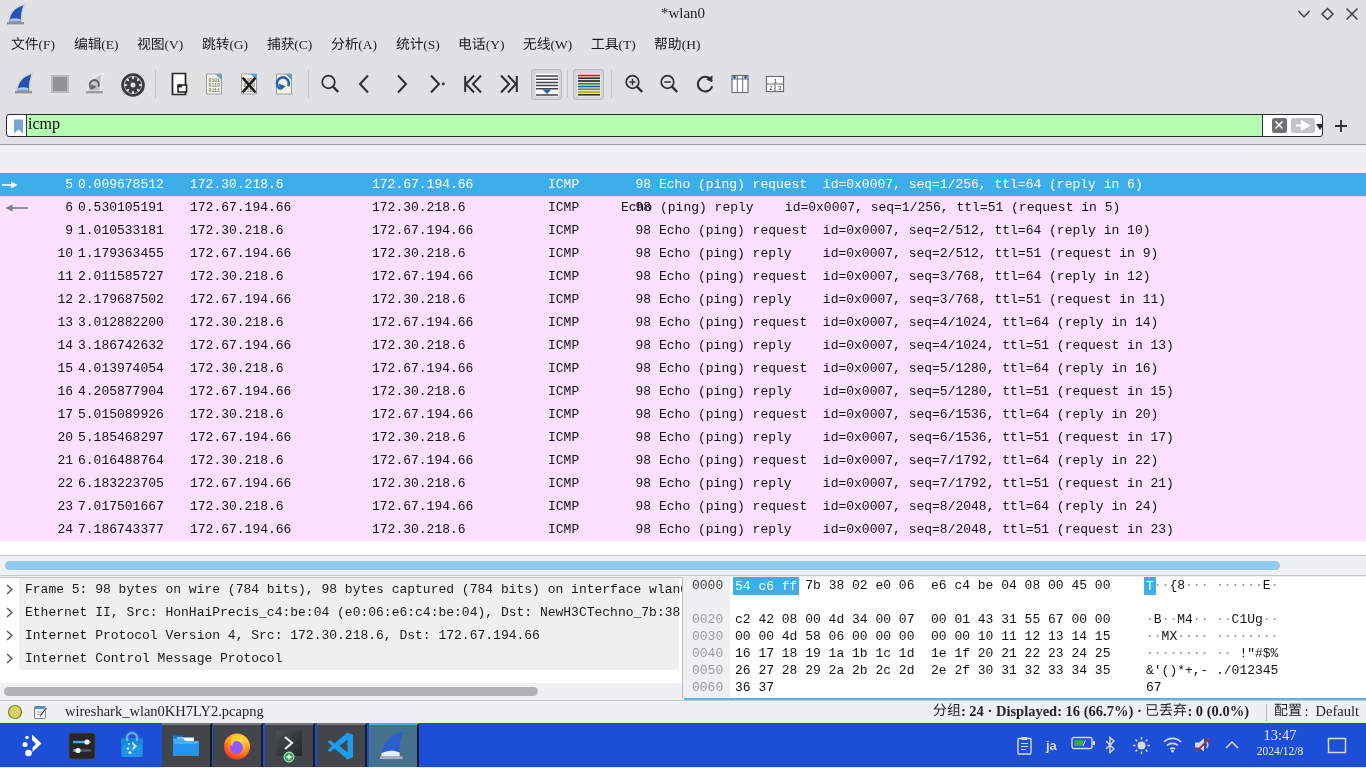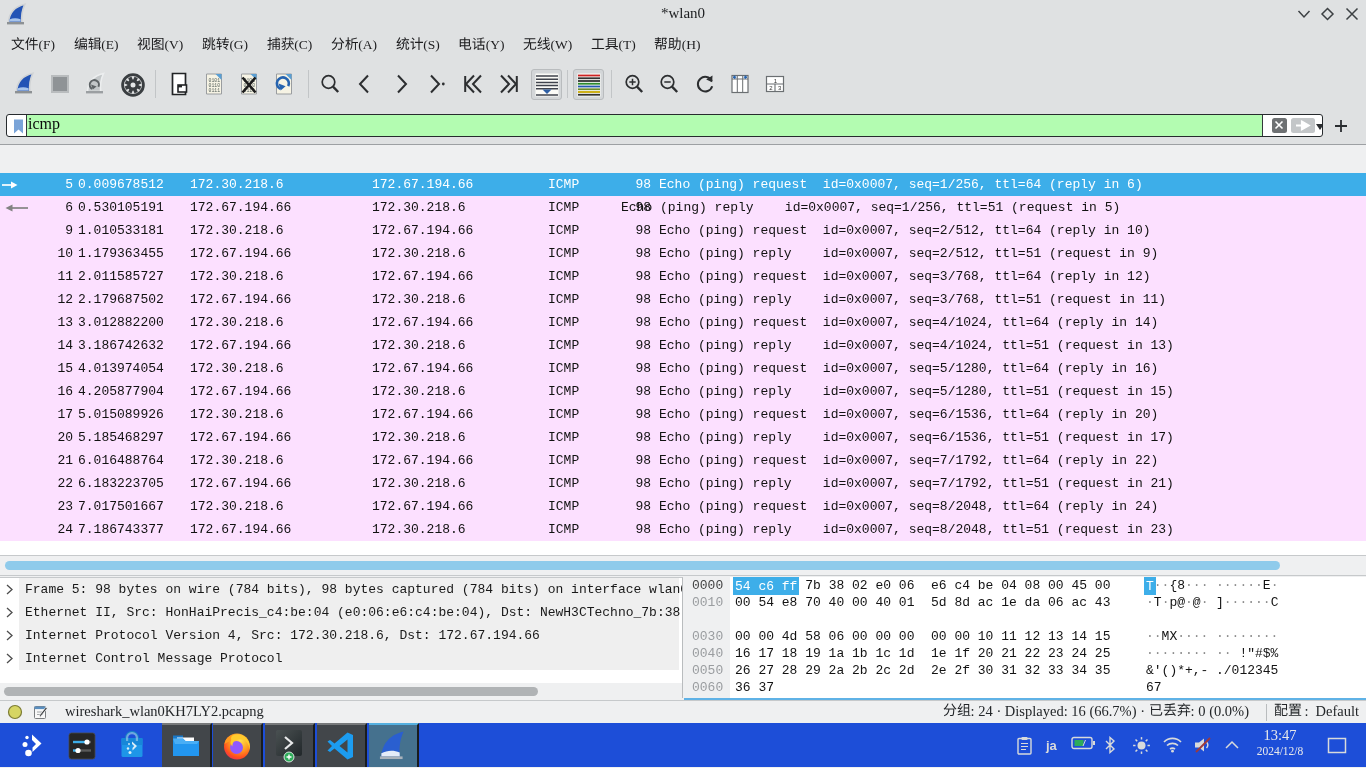--- a/index.html
+++ b/index.html
@@ -77,21 +77,21 @@
 .addr { left:8px; color:#9a9da0; }
 .hx { color:#131313; }
 .hx i { font-style:normal; color:#8d8d8d; }
 .hl { background:#3daee9; color:#fff; padding:1.5px 2px; margin:0 -2px; }
 #hexblue { left:684px; top:698px; width:682px; height:2.5px; background:#5fb2e6; }
 
 
 #status { left:0; top:700px; width:1366px; height:23px; background:#eff0f1;
   border-top:1px solid #c6c9cb; font-size:14.5px; color:#232629; }
 #fname { position:absolute; left:65px; top:2px; }
-#sright { position:absolute; right:117px; top:2px; white-space:nowrap; }
+#sright { position:absolute; right:117px; top:2px; white-space:nowrap;font-weight:bold; }
 #sprofile { position:absolute; right:7px; top:2px; white-space:nowrap; }
 #ssep { position:absolute; right:99px; top:3px; width:1px; height:17px; background:#b9bcbe; }
 
 
 #taskbar { left:0; top:723px; width:1366px; height:44px; background:#1d4ed8; }
 .tbi { position:absolute; top:8px; }
 .wbtn { position:absolute; top:0px; width:50px; height:44px; background:#42464a;
   border-top:2px solid #77797b; border-right:2px solid #191c1e; display:flex;
   align-items:center; justify-content:center; }
 .wbtn.active { background:#45718e; border-top-color:#55b0e0; }
@@ -396,21 +396,21 @@
         </svg>
         <span class="dt">Internet Control Message Protocol</span>
       </div>
     <div id="dscroll">
         <div class="thumb"></div>
       </div>
   </div>
   <div class="abs" id="hpane">
     <div id="haddrbg"></div>
 <div class="hrow" style="top:0px"><span class="addr" style="color:#444">0000</span><span class="hx" style="left:51px"><span class="hl">54 c6 ff</span> 7b 38 02 e0 06</span><span class="hx" style="left:247px">e6 c4 be 04 08 00 45 00</span><span class="hx" style="left:462px"><span class="hl">T</span><i>··</i>{8<i>···</i></span><span class="hx" style="left:532px"><i>······</i>E<i>·</i></span></div>
-<div class="hrow" style="top:17px"><span class="addr">0010</span><span class="hx" style="left:51px">00 54 e8 70 40 00 40 01</span><span class="hx" style="left:247px">5d 8d ac 1e da 06 ac 43</span><span class="hx" style="left:462px"><i>·</i>T<i>·</i>p@<i>·</i>@<i>·</i></span><span class="hx" style="left:532px">]<i>······</i>C</span></div>
+<div class="hrow" style="top:34px"><span class="addr">0020</span><span class="hx" style="left:51px">c2 42 08 00 4d 34 00 07</span><span class="hx" style="left:247px">00 01 43 31 55 67 00 00</span><span class="hx" style="left:462px"><i>·</i>B<i>··</i>M4<i>··</i></span><span class="hx" style="left:532px"><i>··</i>C1Ug<i>··</i></span></div>
 <div class="hrow" style="top:51px"><span class="addr">0030</span><span class="hx" style="left:51px">00 00 4d 58 06 00 00 00</span><span class="hx" style="left:247px">00 00 10 11 12 13 14 15</span><span class="hx" style="left:462px"><i>··</i>MX<i>····</i></span><span class="hx" style="left:532px"><i>········</i></span></div>
 <div class="hrow" style="top:68px"><span class="addr">0040</span><span class="hx" style="left:51px">16 17 18 19 1a 1b 1c 1d</span><span class="hx" style="left:247px">1e 1f 20 21 22 23 24 25</span><span class="hx" style="left:462px"><i>········</i></span><span class="hx" style="left:532px"><i>··</i> !"#$%</span></div>
 <div class="hrow" style="top:85px"><span class="addr">0050</span><span class="hx" style="left:51px">26 27 28 29 2a 2b 2c 2d</span><span class="hx" style="left:247px">2e 2f 30 31 32 33 34 35</span><span class="hx" style="left:462px">&amp;'()*+,-</span><span class="hx" style="left:532px">./012345</span></div>
 <div class="hrow" style="top:102px"><span class="addr">0060</span><span class="hx" style="left:51px">36 37</span><span class="hx" style="left:462px">67</span></div>
   </div>
   <div class="abs" id="hexblue"></div>
 
   <div class="abs" id="status">
     <svg class="abs" style="left:7px;top:3px" width="16" height="16" viewBox="0 0 16 16">
       <circle cx="8" cy="8" r="6.5" fill="#d6d563" stroke="#7c7c34" stroke-width="1.2"></circle>

